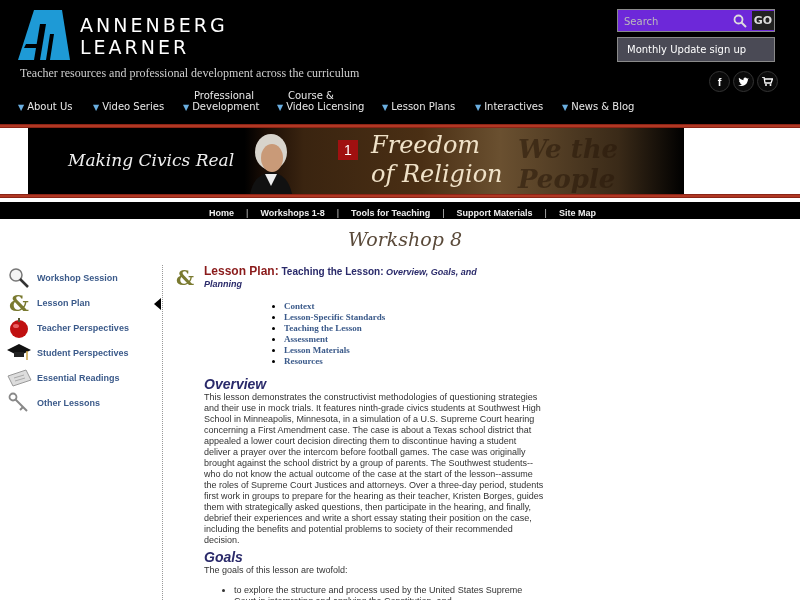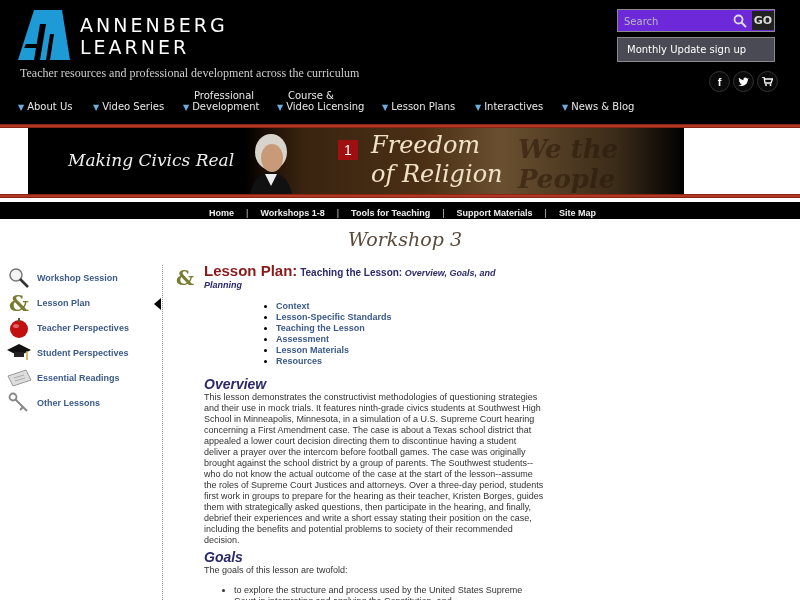--- a/index.html
+++ b/index.html
@@ -32,25 +32,25 @@
   .ws-title { position: absolute; left: 348px; top: 228px; color: #5a4a3a; font-family: "DejaVu Serif", serif; font-style: italic; font-size: 19px; }
   .sidebar { position: absolute; left: 6px; top: 265px; width: 160px; }
   .side-item { display: flex; align-items: center; height: 25px; cursor: pointer; }
   .side-icon { width: 26px; height: 24px; display: flex; align-items: center; justify-content: center; margin-right: 5px; }
   .side-label { color: #3b5a8a; font-size: 9px; font-weight: bold; }
   .side-arrow { position: absolute; left: 148px; top: 33px; width: 0; height: 0; border-top: 6px solid transparent; border-bottom: 6px solid transparent; border-right: 7px solid #000; }
   .divider { position: absolute; left: 162px; top: 265px; height: 335px; border-left: 1px dotted #999; }
   .content { position: absolute; left: 176px; top: 265px; width: 370px; }
   .lp-icon { position: absolute; left: 0; top: 2px; width: 22px; height: 22px; }
   .lp-heading { position: absolute; left: 28px; top: 0; width: 300px; font-size: 10px; line-height: 12px; font-weight: bold; }
-  .lp-heading .red { color: #8a1a1a; font-size: 15px; }
+  .lp-heading .red { color: #8a1a1a; font-size: 12px; }
   .lp-heading .navy { color: #2a2a6a; }
   .lp-heading .it { color: #2a2a6a; font-style: italic; font-size: 9px; }
   .toc { position: absolute; left: 90px; top: 36px; list-style: disc; color: #000; }
-  .toc li { font-size: 9px; line-height: 11px; font-weight: bold; margin-left: 10px; }
+  .toc li { font-size: 9px; line-height: 11px; font-weight: bold; margin-left: 18px; font-family: Liberation Serif, serif; }
   .toc li a { color: #3b5a8a; text-decoration: none; cursor: pointer; }
   .section-head { color: #2a2a6a; font-style: italic; font-weight: bold; font-size: 14px; }
   .overview { position: absolute; left: 28px; top: 111px; width: 340px; }
   .body-text { color: #333; font-size: 9px; line-height: 11px; }
   .goals { position: absolute; left: 28px; top: 284px; width: 340px; }
   .goals ul { margin-top: 9px; margin-left: 30px; list-style: disc; }
   .goals li { font-size: 9px; line-height: 11px; color: #333; }
 </style>
 </head>
 <body>
@@ -134,21 +134,21 @@
     <a>Workshops 1-8</a>
     <span class="sep">|</span>
     <a>Tools for Teaching</a>
     <span class="sep">|</span>
     <a>Support Materials</a>
     <span class="sep">|</span>
     <a>Site Map</a>
   </div>
 </div>
 
-<div class="ws-title">Workshop 3</div>
+<div class="ws-title">Workshop 8</div>
 
 <div class="sidebar">
   <div class="side-item">
     <span class="side-icon">
       <svg width="22" height="22" viewBox="0 0 22 22">
           <circle cx="8" cy="8" r="6" stroke="#777" stroke-width="1.5" fill="#f4f4f4"></circle>
           <line x1="12" y1="12" x2="20" y2="20" stroke="#333" stroke-width="2.5"></line>
         </svg>
     </span>
     <span class="side-label">Workshop Session</span>

